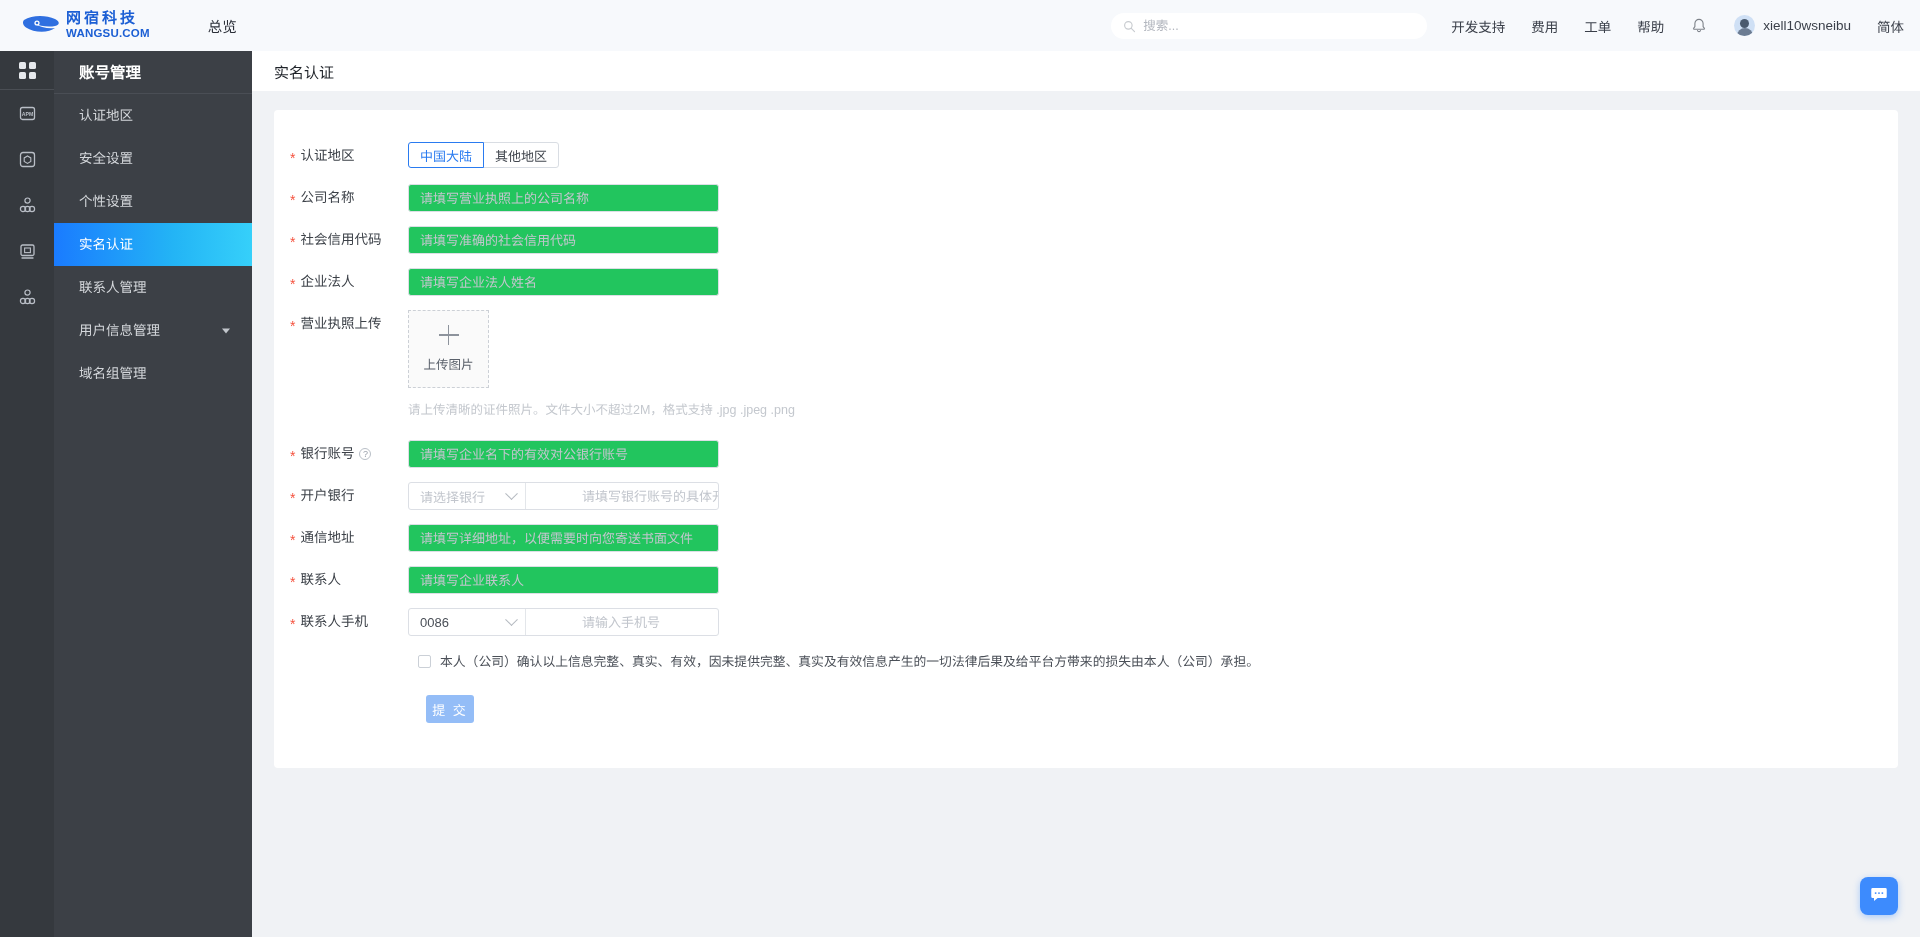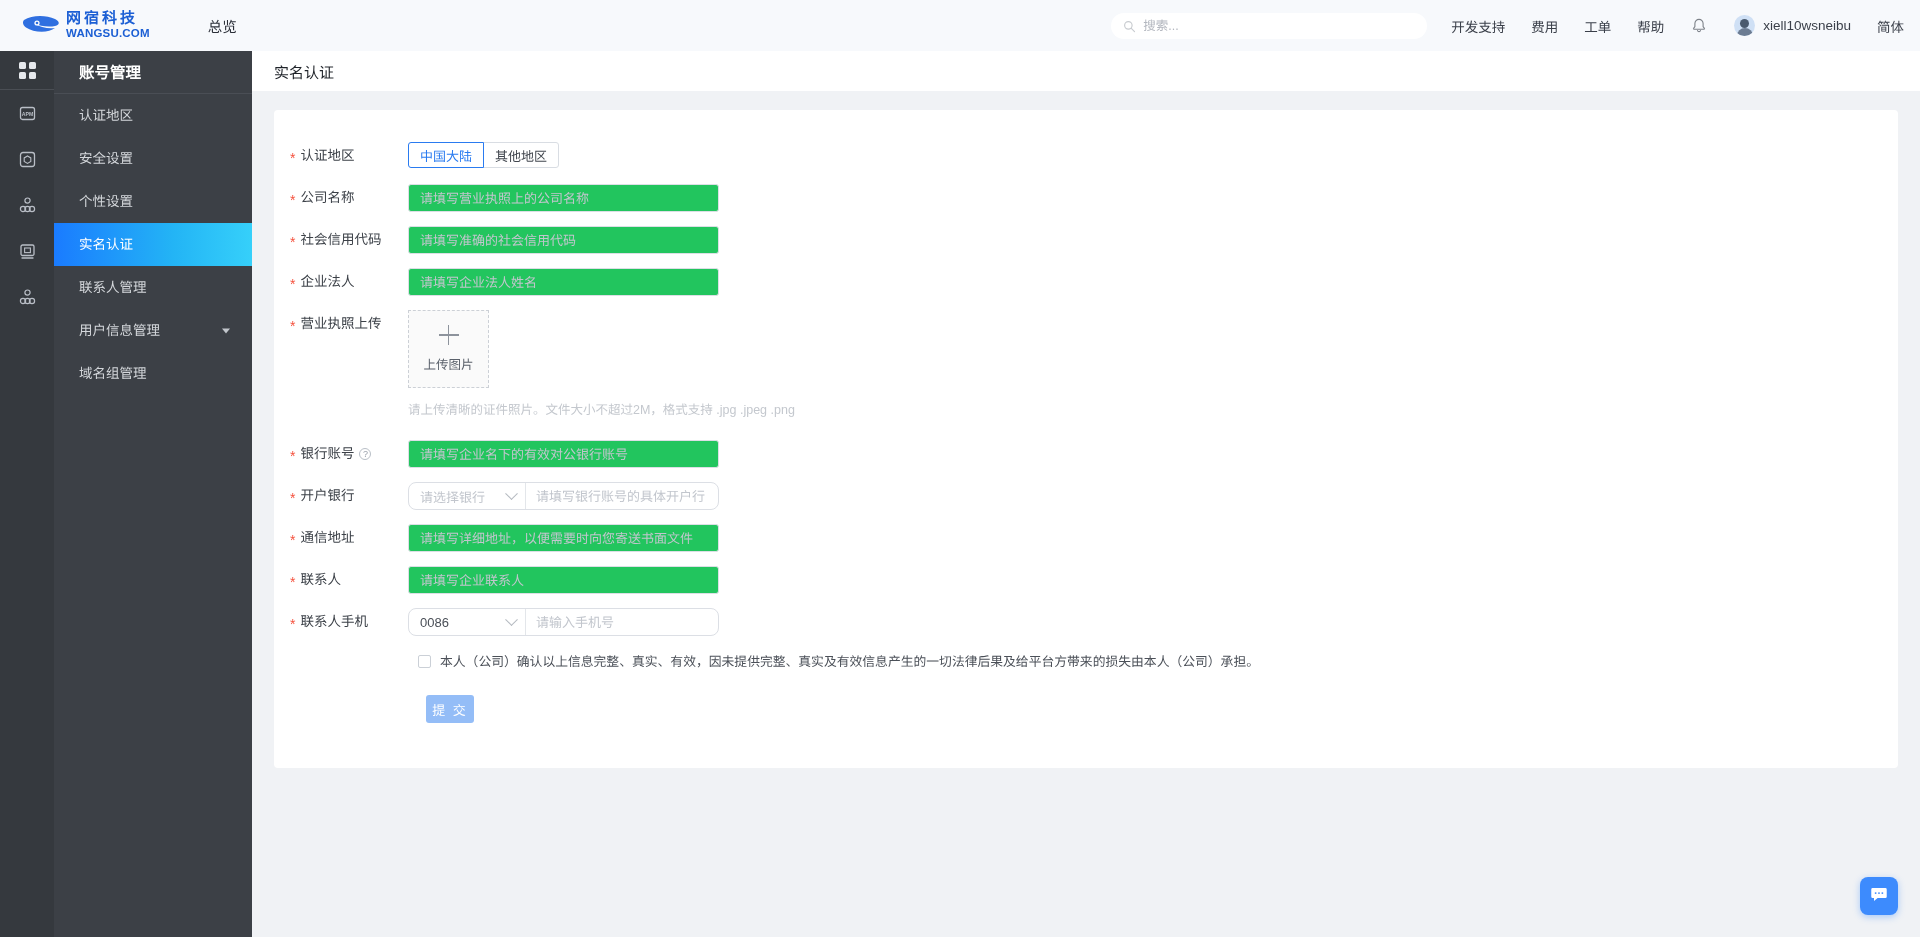--- a/index.html
+++ b/index.html
@@ -224,22 +224,22 @@
   .upload-text { font-size: 12.5px; color: #5a616b; }
   .upload-hint {
     margin-top: 11px; font-size: 12.5px; color: #c4c8ce;
     white-space: nowrap;
   }
 
   
   .split {
     display: flex; width: 311px;
     height: 28px;
-    border: 1px solid #dcdfe5; border-radius: 8px;
-    overflow: hidden; background: #fff;
+    border: 1px solid #dcdfe5; border-radius: 3px;
+    overflow: hidden; background: #fff; gap: 46px;
   }
   .split-select {
     width: 117px; flex: 0 0 117px;
     display: flex; align-items: center; justify-content: space-between;
     padding: 0 9px 0 11px;
     font-size: 13px; color: #c2c6cd;
     border-right: 1px solid #e3e6ea;
     cursor: pointer;
   }
   .split-input {

